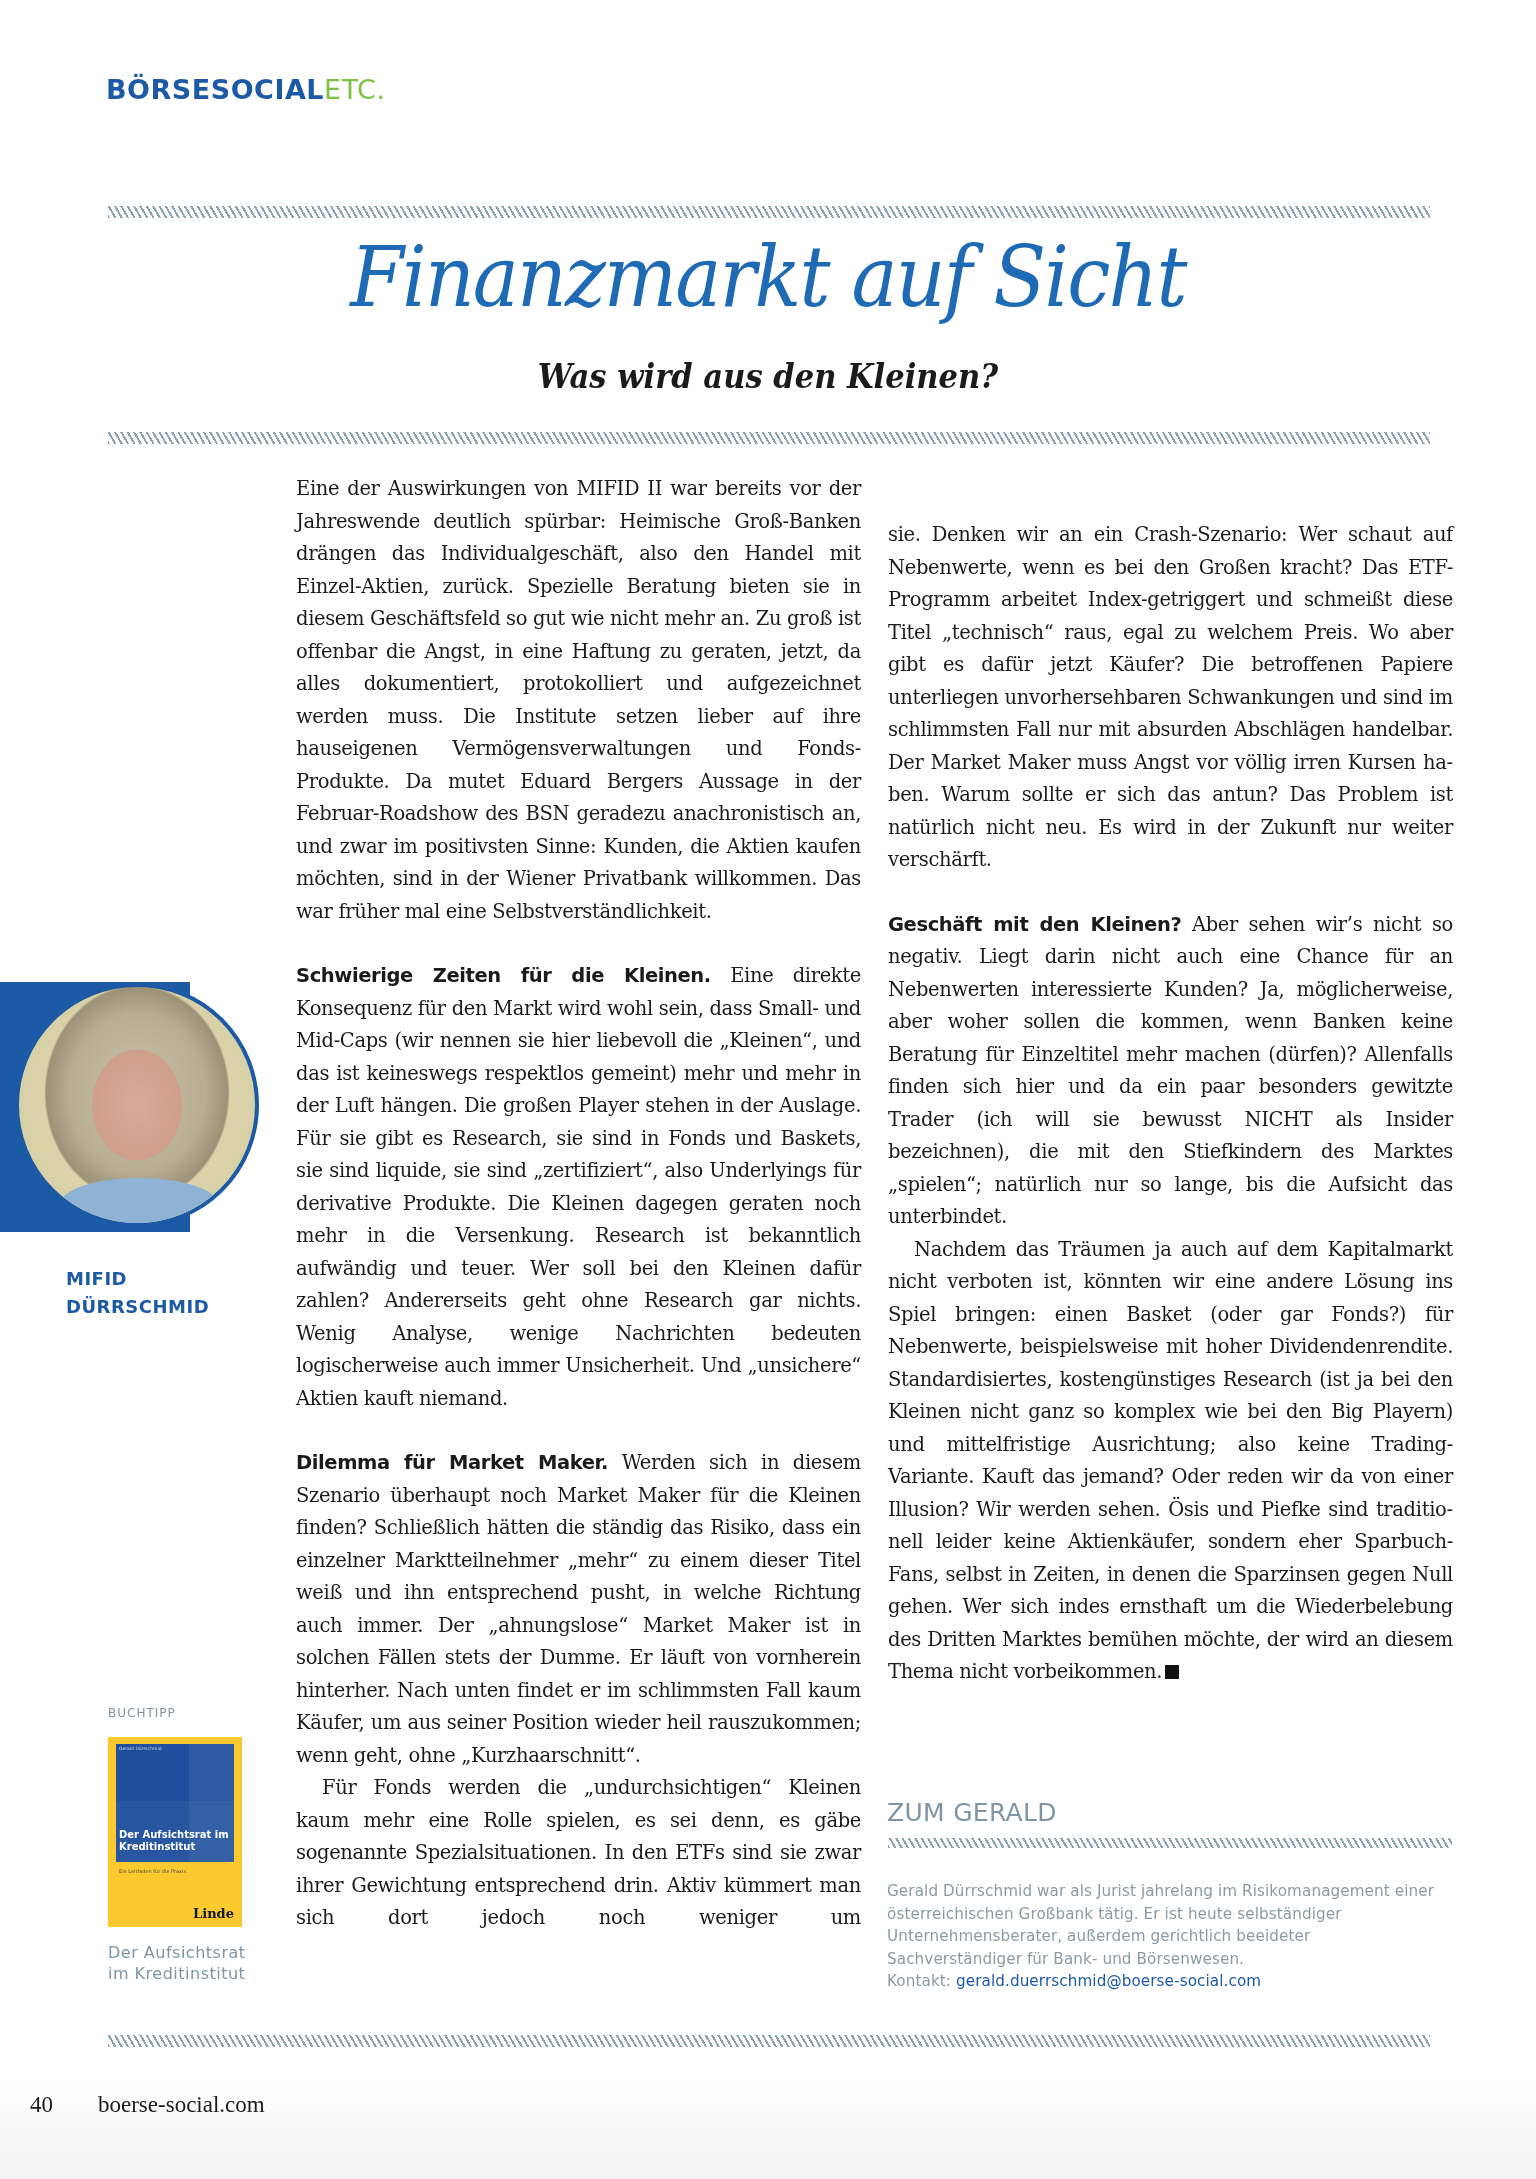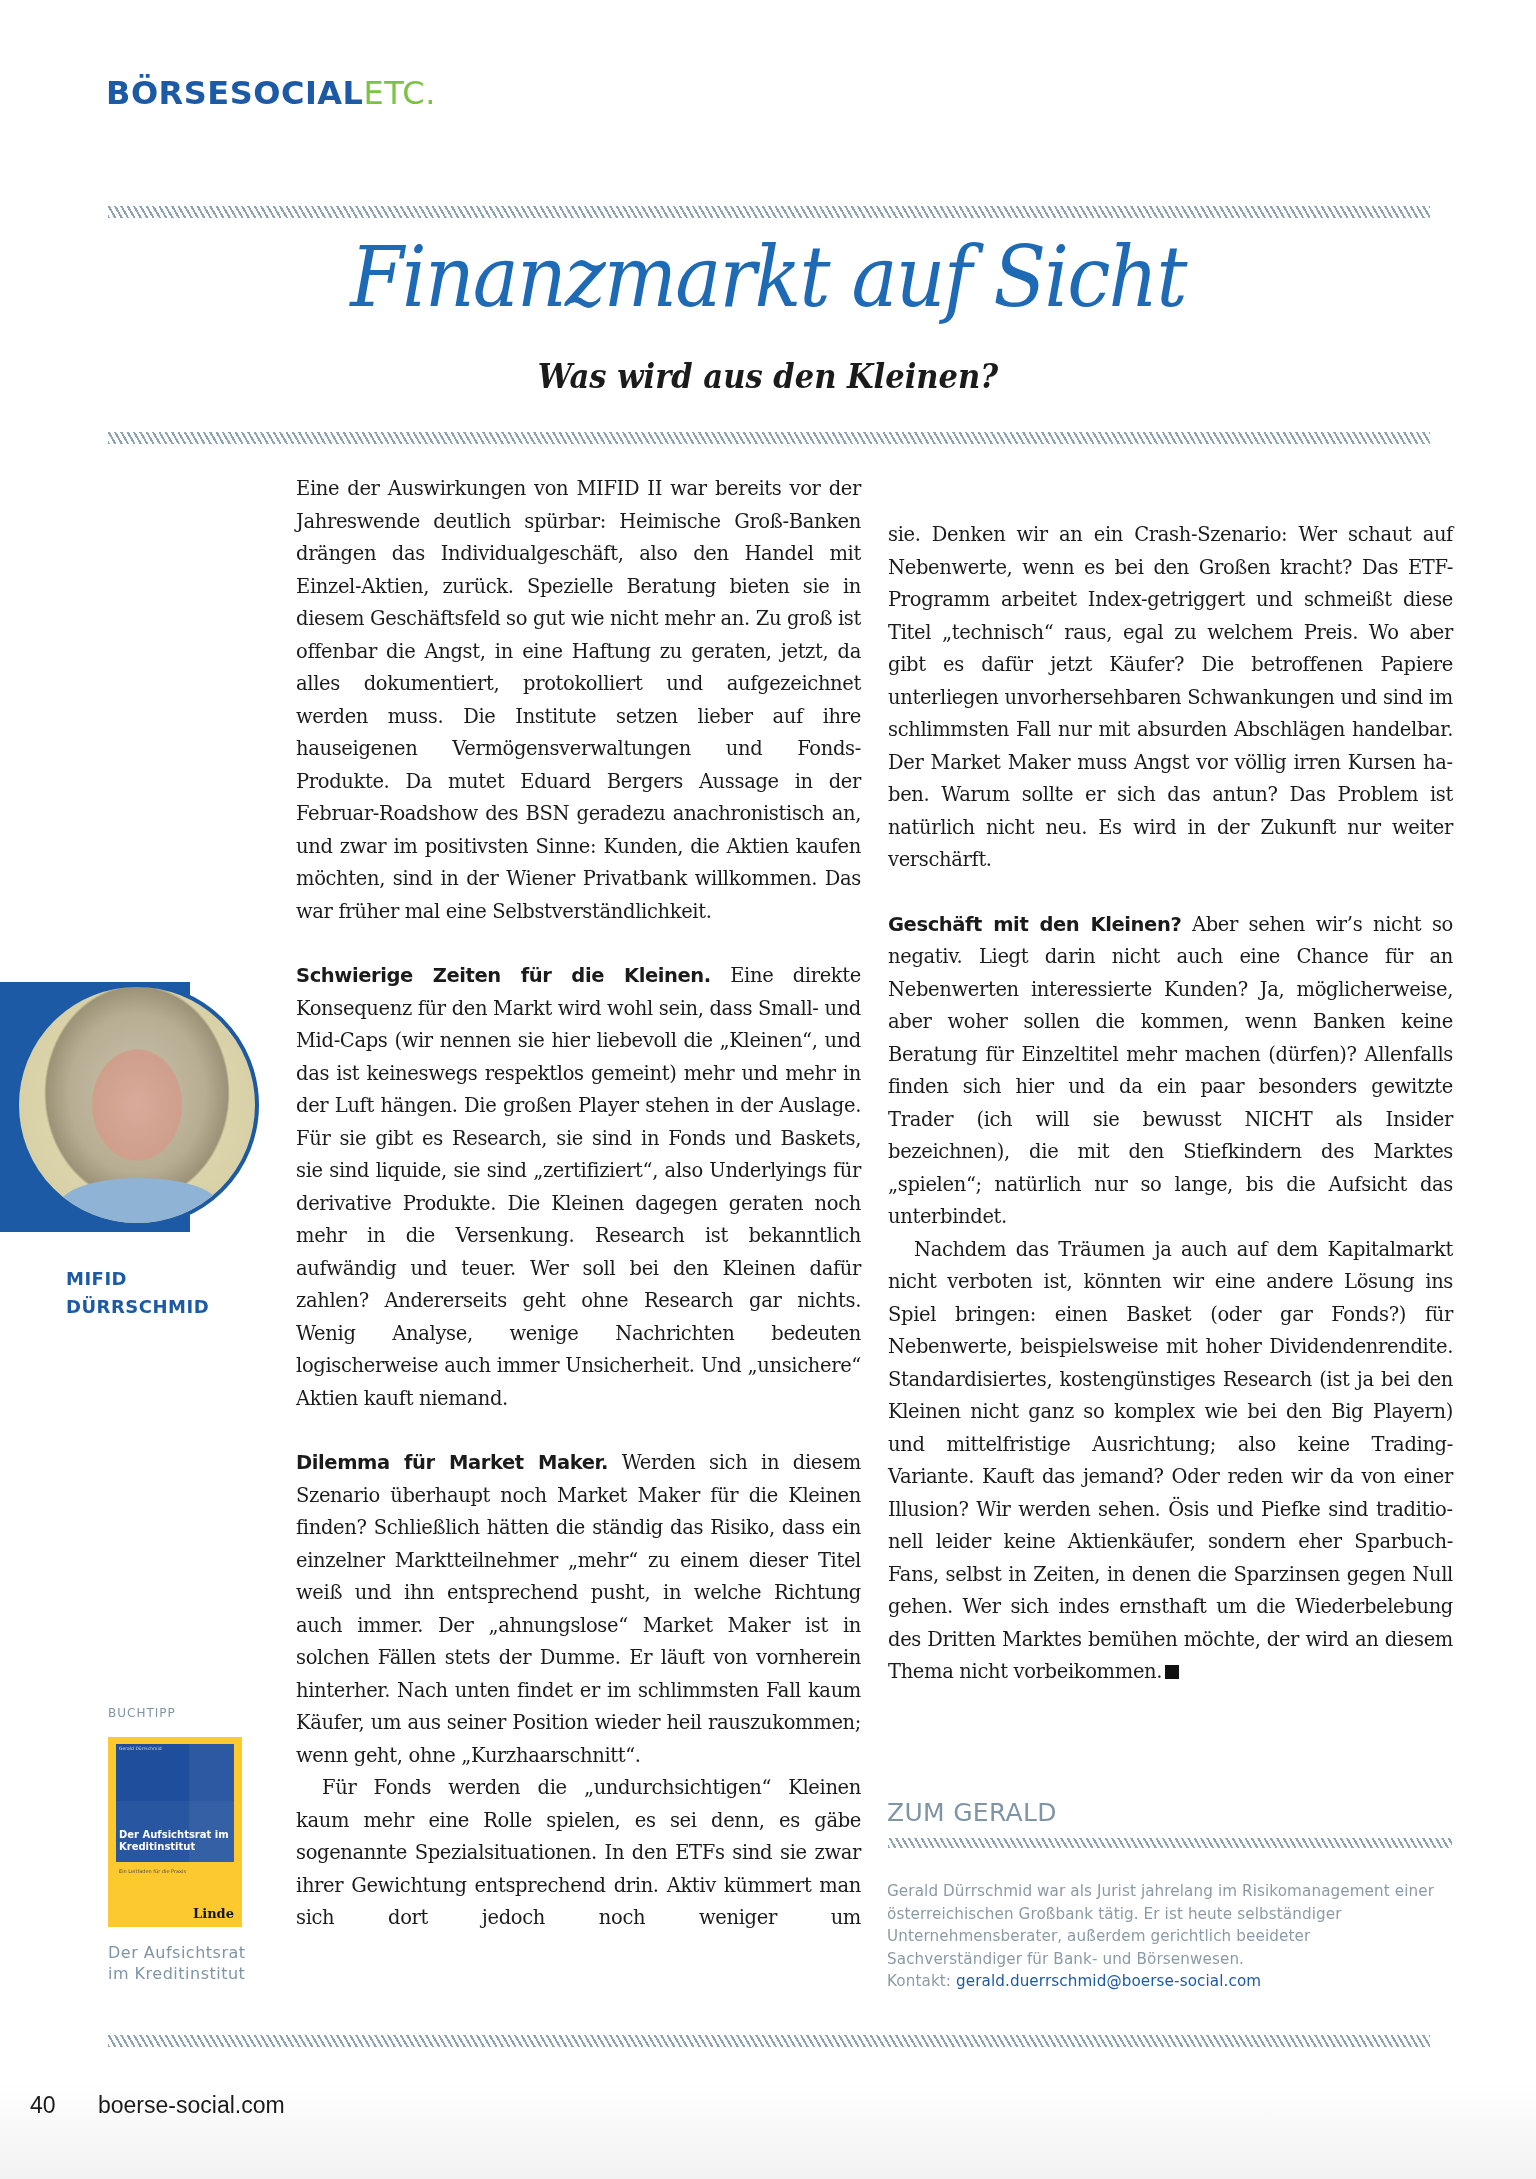--- a/index.html
+++ b/index.html
@@ -6,21 +6,21 @@
   body {
     width: 1536px; height: 2179px; position: relative; overflow: hidden;
     background: linear-gradient(to bottom, #ffffff 0px, #ffffff 2080px, #f2f2f2 2179px);
     font-family: "DejaVu Serif", serif; color: #1b1b1b;
   }
   .abs { position: absolute; }
   .hatch {
     position: absolute; height: 12px;
     background: repeating-linear-gradient(60deg, #8ea3b1 0px, #8ea3b1 2px, transparent 2px, transparent 5.5px);
   }
-  .logo { left: 106px; top: 74px; font-family: "DejaVu Sans", sans-serif; font-size: 32px; letter-spacing: 0.5px; }
+  .logo { left: 106px; top: 74px; font-family: "DejaVu Sans", sans-serif; font-size: 27px; letter-spacing: 0.5px; }
   .logo .brand { color: #1d5aa6; font-weight: bold; }
   .logo .etc { color: #7cc243; font-weight: normal; }
 
   .title {
     left: 0; width: 1536px; top: 228px; text-align: center;
     font-family: "DejaVu Serif", serif; font-style: italic; font-weight: normal;
     font-size: 84px; color: #1f6ab5; letter-spacing: -2px; transform: scaleX(0.92);
   }
   .subtitle {
     left: 0; width: 1536px; top: 356px; text-align: center;
@@ -67,21 +67,21 @@
   .book .publisher { position: absolute; right: 8px; bottom: 6px; font-family: "DejaVu Serif", serif; font-weight: bold; font-size: 13px; color: #0f172a; }
   .book-caption { left: 108px; top: 1942px; width: 160px; font-family: "DejaVu Sans", sans-serif; font-size: 16px; line-height: 21px; color: #7f95a5; letter-spacing: 0.5px; }
 
   .zum-autor { left: 887px; top: 1798px; font-family: "DejaVu Sans", sans-serif; font-size: 25px; color: #7f95a5; letter-spacing: 0.3px; }
   .bio {
     left: 887px; top: 1880px; width: 560px; font-family: "DejaVu Sans", sans-serif;
     font-size: 15.2px; line-height: 22.5px; color: #8a9aa6; letter-spacing: 0.1px;
   }
   .bio a { color: #1d5aa6; text-decoration: none; }
 
-  .footer { top: 2092px; font-family: Liberation Sans, sans-serif; font-size: 23px; color: #1b1b1b; }
+  .footer { top: 2092px; font-family: Liberation Serif, serif; font-size: 23px; color: #1b1b1b; }
   .page-num { left: 30px; }
   .site { left: 98px; }
 </style>
 </head>
 <body>
 
 <div class="abs logo">
   <span class="brand">BÖRSESOCIAL</span><span class="etc">ETC.</span>
 </div>
 

